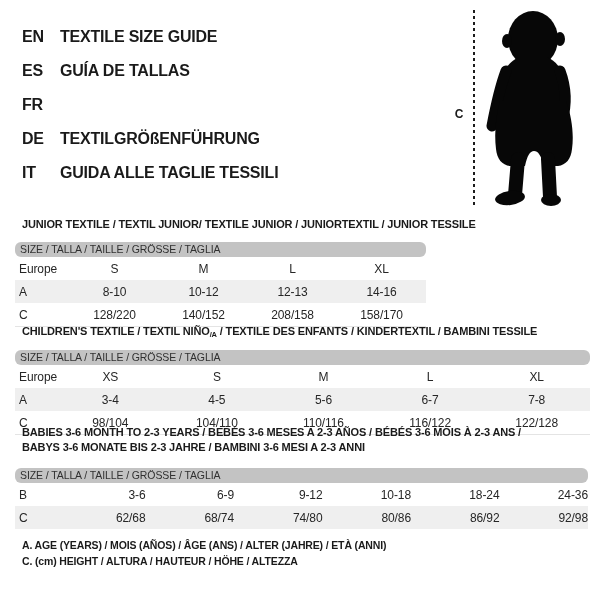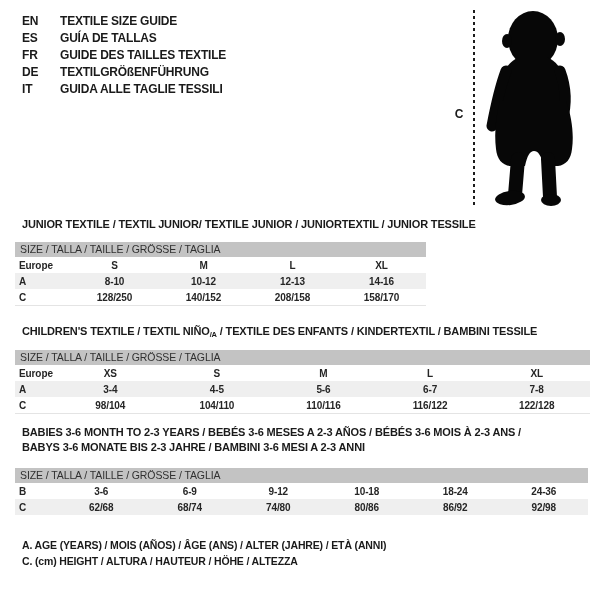--- a/index.html
+++ b/index.html
@@ -1,51 +1,51 @@
 <!DOCTYPE html>
 <html><head>
 <meta charset="utf-8">
 <style>
   html,body{margin:0;padding:0;background:#fff;}
   body{width:600px;height:600px;font-family:"Liberation Sans",sans-serif;color:#1a1a1a;}
   .sheet{position:relative;width:600px;height:600px;background:#ffffff;overflow:hidden;}
 
   
   .lang{position:absolute;left:22px;top:11px;}
-  .lang-row{display:flex;height:17px;align-items:flex-end;font-weight:bold;font-size:12px;letter-spacing:-0.2px;}
+  .lang-row{display:flex;height:17px;align-items:flex-start;font-weight:bold;font-size:16px;letter-spacing:-0.2px;margin-top:17px;}
   .lang-code{width:38px;}
 
   
   .dash{position:absolute;left:473px;top:10px;width:2px;height:196px;
         background:repeating-linear-gradient(to bottom,#1c1c1c 0 3px,transparent 3px 6px);}
   .figlabel{position:absolute;left:449px;top:107px;width:20px;text-align:center;
             font-size:12px;font-weight:600;}
   svg.baby{position:absolute;left:486px;top:9px;}
 
   
   .title{position:absolute;left:22px;font-weight:bold;font-size:11px;letter-spacing:-0.15px;
          white-space:nowrap;line-height:15px;}
   .sub{font-size:7.5px;vertical-align:-2px;}
 
   
   .tbl{position:absolute;left:15px;}
   .szbar{background:#c3c3c3;height:15px;line-height:15px;padding-left:5px;
-         font-size:10.5px;color:#303030;letter-spacing:-0.1px;}
-  .trow{display:flex;height:16px;align-items:center;font-size:10px;color:#262626;
-        letter-spacing:-0.1px;font-weight:bold;}
+         font-size:10.5px;color:#303030;letter-spacing:-0.1px;border-radius:6px;}
+  .trow{display:flex;height:23px;align-items:center;font-size:12px;color:#262626;
+        letter-spacing:-0.1px;}
   .alt{background:#efefef;}
   .cell{white-space:nowrap;}
   .cell.lbl{padding-left:4px;}
   .cell.val{text-align:center;}
   .t1{width:411px;border-bottom:1px solid #e4e4e4;}
   .t1 .lbl{width:51px;} .t1 .val{width:89px;}
   .t2{width:575px;border-bottom:1px solid #e4e4e4;}
   .t2 .lbl{width:38px;} .t2 .val{width:106.6px;}
   .t3{width:573px;}
-  .t3 .lbl{width:38px;} .t3 .val{width:88.5px;}
+  .t3 .lbl{width:38px;} .t3 .val{width:88.5px;text-align:right;}
 
   
   .foot{position:absolute;left:22px;top:538px;font-weight:bold;font-size:10.5px;
         line-height:15.5px;letter-spacing:-0.15px;}
 </style>
 </head>
 <body>
 
 <div class="sheet">
 
@@ -53,21 +53,20 @@
     <div class="lang-row">
       <span class="lang-code">EN</span>
       <span>TEXTILE SIZE GUIDE</span>
     </div>
     <div class="lang-row">
       <span class="lang-code">ES</span>
       <span>GUÍA DE TALLAS</span>
     </div>
     <div class="lang-row">
       <span class="lang-code">FR</span>
-      <span>GUIDE DES TAILLES TEXTILE</span>
     </div>
     <div class="lang-row">
       <span class="lang-code">DE</span>
       <span>TEXTILGRÖßENFÜHRUNG</span>
     </div>
     <div class="lang-row">
       <span class="lang-code">IT</span>
       <span>GUIDA ALLE TAGLIE TESSILI</span>
     </div>
   </div>
@@ -104,21 +103,21 @@
     </div>
     <div class="trow alt">
       <div class="cell lbl">A</div>
       <div class="cell val">8-10</div>
       <div class="cell val">10-12</div>
       <div class="cell val">12-13</div>
       <div class="cell val">14-16</div>
     </div>
     <div class="trow">
       <div class="cell lbl">C</div>
-      <div class="cell val">128/250</div>
+      <div class="cell val">128/220</div>
       <div class="cell val">140/152</div>
       <div class="cell val">208/158</div>
       <div class="cell val">158/170</div>
     </div>
   </div>
 
   <div class="title" style="top:324px">
     <span>CHILDREN'S TEXTILE / TEXTIL NIÑO</span><span class="sub">/A</span><span> / TEXTILE DES ENFANTS / KINDERTEXTIL / BAMBINI TESSILE</span>
   </div>
   <div class="tbl t2" style="top:350px">

